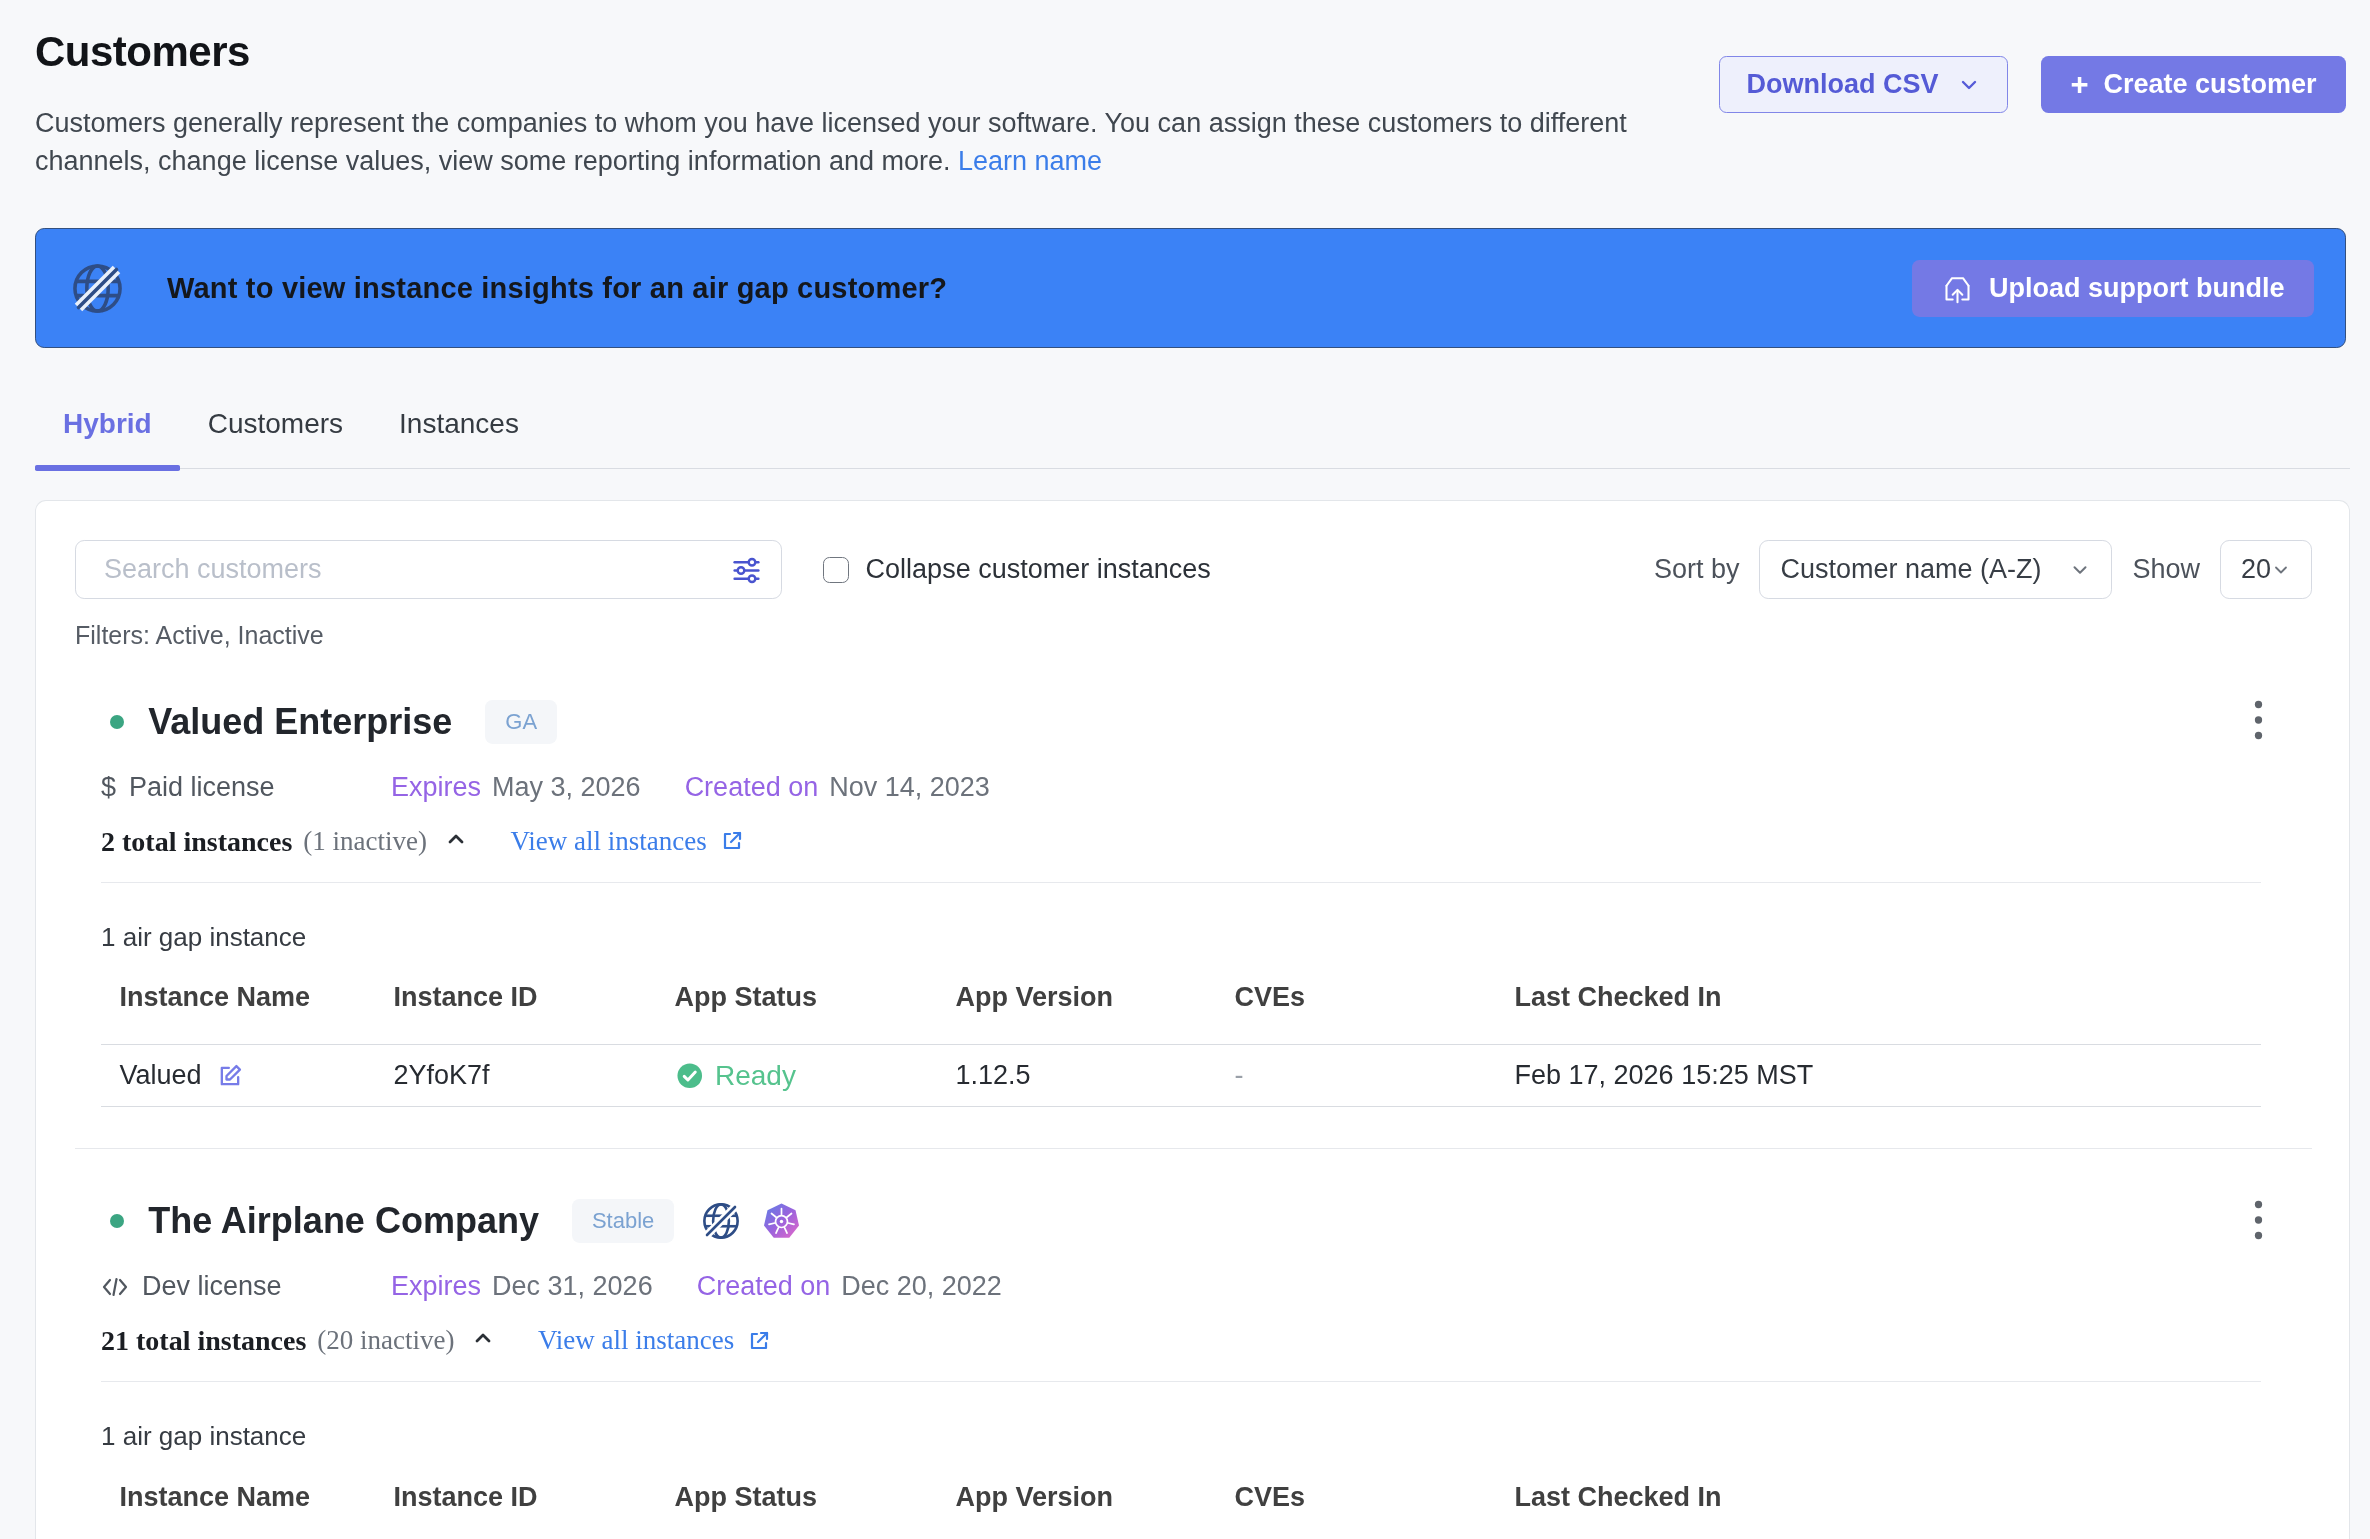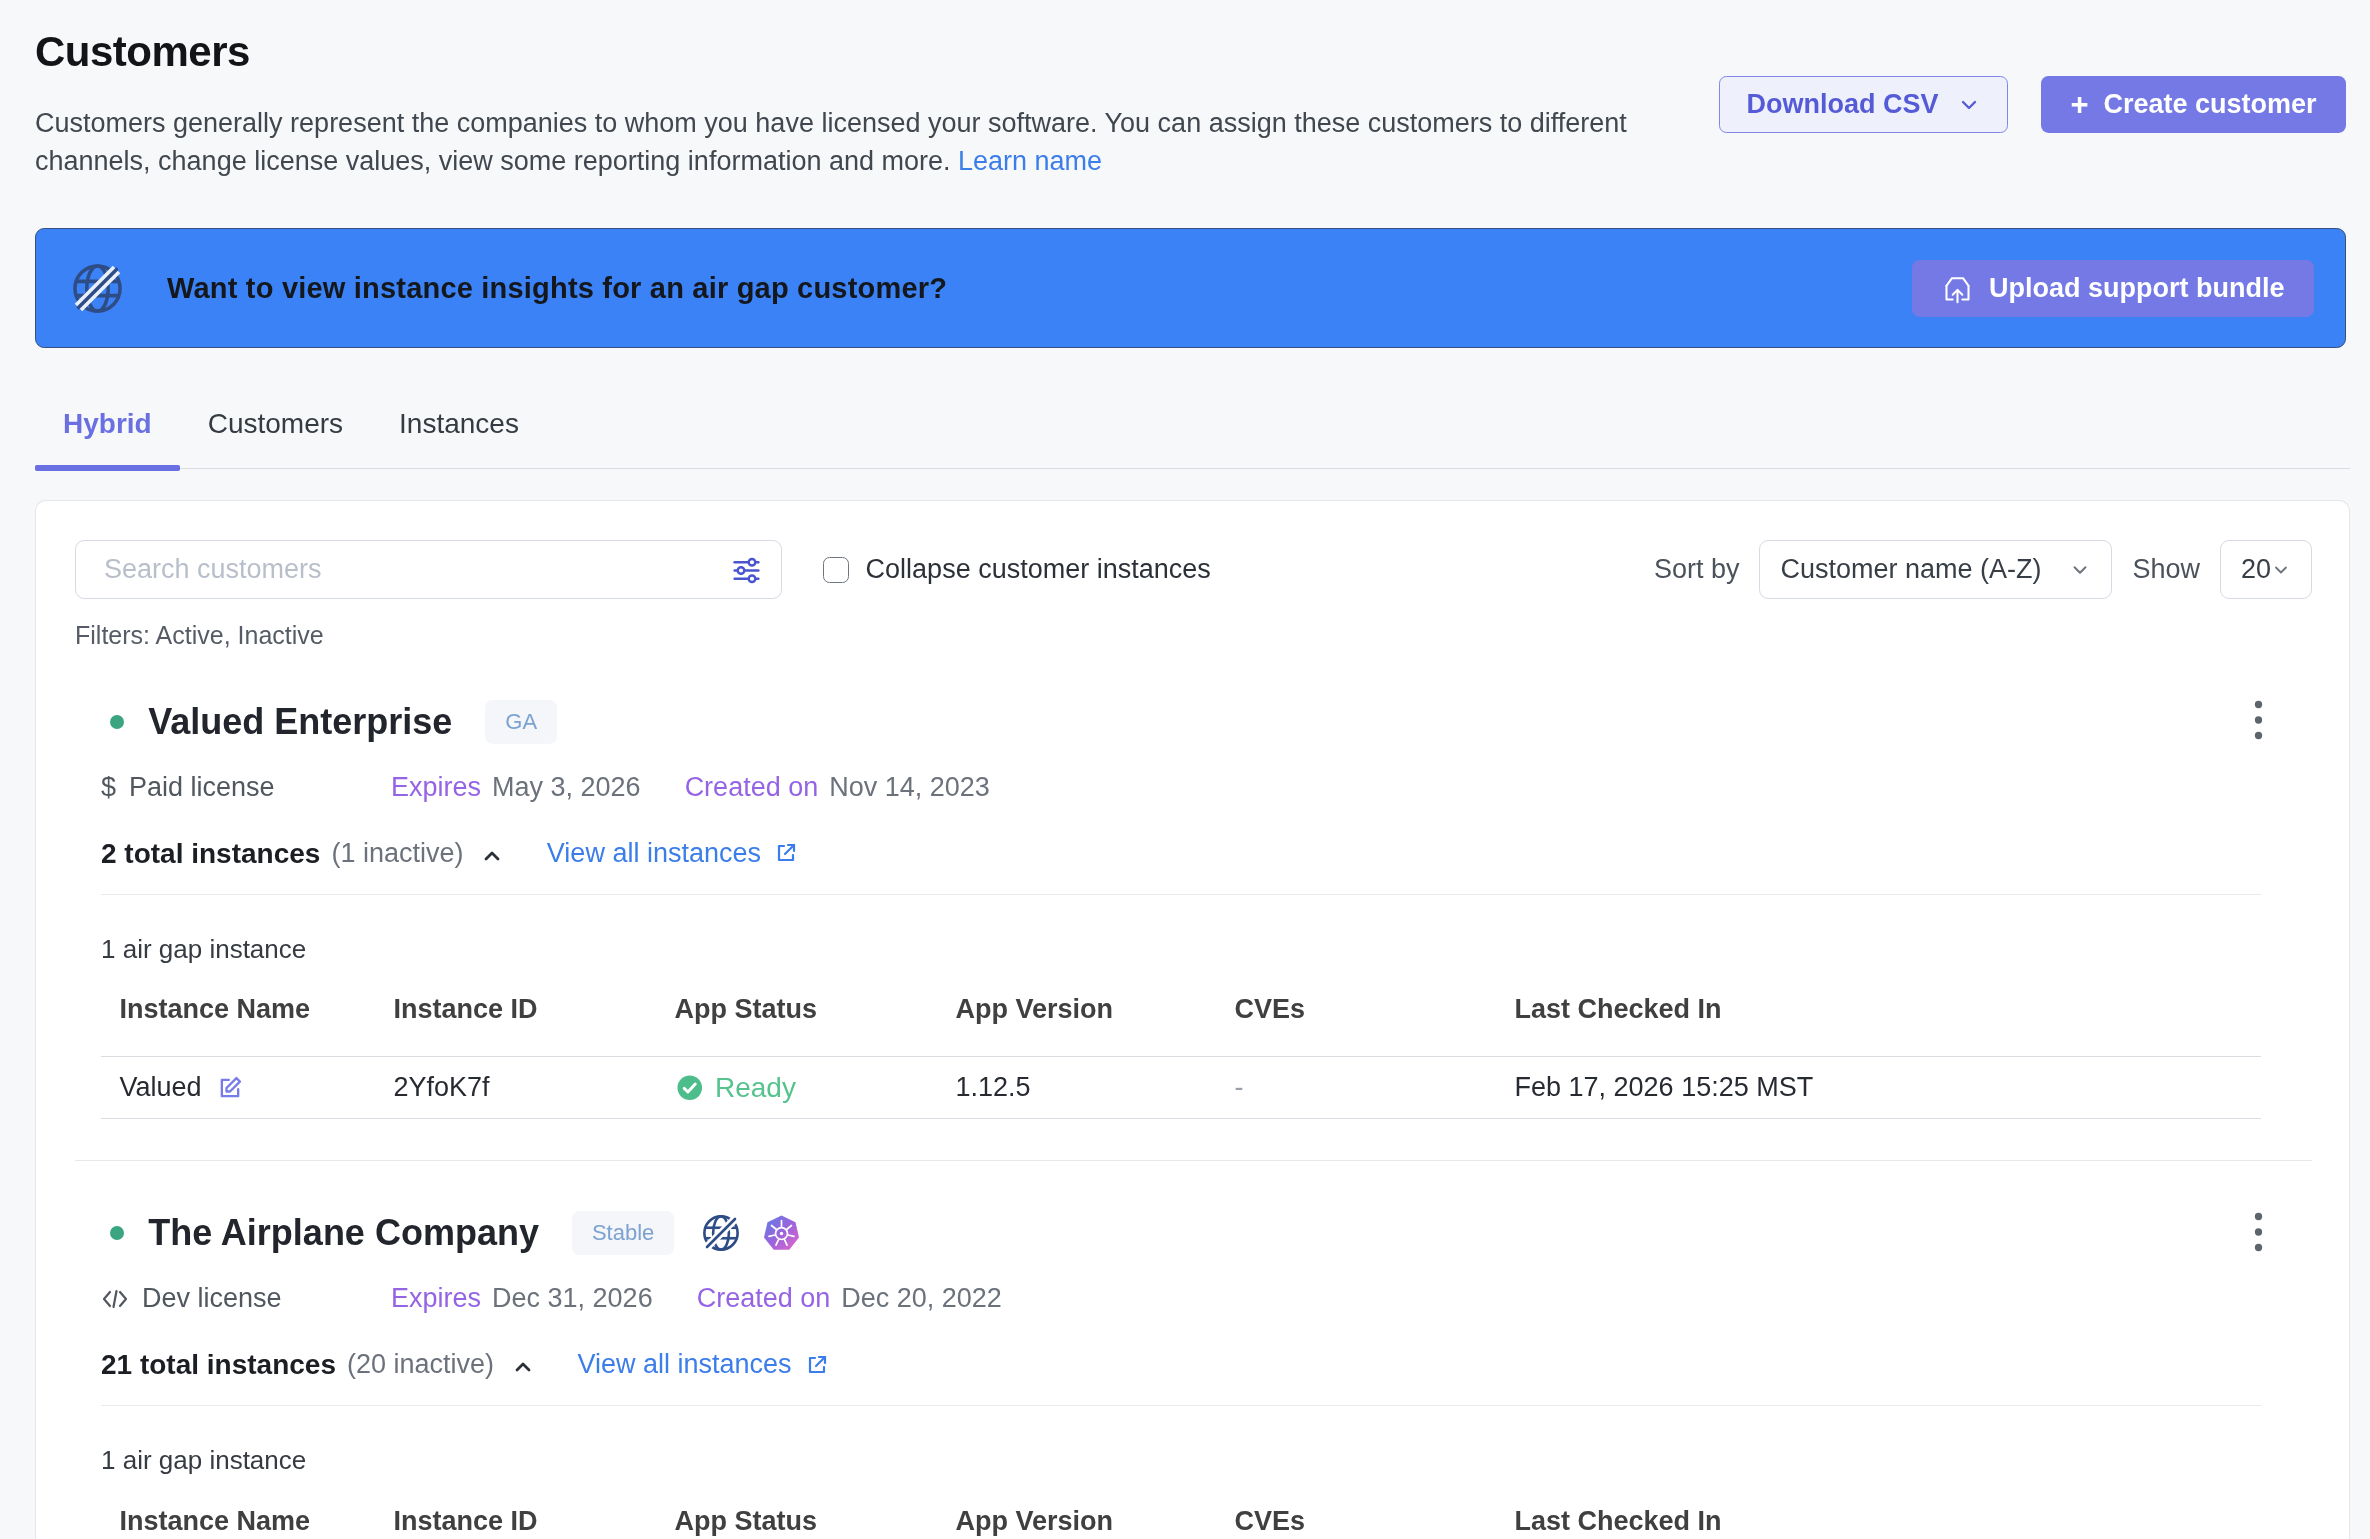--- a/index.html
+++ b/index.html
@@ -5,21 +5,21 @@
   * { box-sizing: border-box; }
   html,body { margin:0; padding:0; }
   body {
     width:2370px; height:1539px; overflow:hidden; position:relative;
     background:#f7f8fa; font-family:"Liberation Sans", sans-serif; color:#22262b;
   }
   .top { padding:28px 24px 0 35px; position:relative; }
   .page-title { margin:0; font-size:42px; font-weight:800; color:#121418; letter-spacing:-0.5px; }
   .page-desc { margin-top:28px; font-size:27px; line-height:38px; color:#40474f; max-width:1620px; }
   .link { color:#3b7de9; cursor:pointer; text-decoration:none; }
-  .top-actions { position:absolute; top:76px; right:24px; display:flex; gap:33px; align-items:center; }
+  .top-actions { position:absolute; top:56px; right:24px; display:flex; gap:33px; align-items:center; }
   .btn { display:flex; align-items:center; border-radius:7.4px; font-weight:700; font-size:27px; cursor:pointer; font-family:inherit; }
   .btn-outline { height:57px; padding:0 26px; gap:18.5px; background:#eef0fc; border:1.8px solid #8186e8; color:#555bd6; }
   .btn-solid { height:57px; padding:0 29.5px; gap:14.8px; background:#7479e5; border:none; color:#ffffff; }
   .plus-glyph { font-size:31px; font-weight:700; line-height:1; }
 
   .banner { margin:48px 24px 0 35px; height:120px; background:#3b82f6; border:1.8px solid #33507f;
             border-radius:9.2px; display:flex; align-items:center; padding:0 31px 0 33px; }
   .banner-title { margin-left:41px; font-size:29px; font-weight:700; color:#14171c; letter-spacing:0.2px; }
   .banner .btn-solid { margin-left:auto; }
 
@@ -55,21 +55,21 @@
   .badge { margin-left:33px; background:#f4f6f9; color:#7ba2d1; font-size:22px; padding:9.2px 20px; border-radius:7.4px; }
   .chan-icons { margin-left:26px; display:flex; align-items:center; gap:18.5px; }
   .kebab { margin-left:auto; margin-right:41px; background:none; border:none; cursor:pointer; padding:7.4px; }
 
   .meta-row { margin-top:20px; display:flex; align-items:center; font-size:27px; line-height:31px; color:#51575f; }
   .license { width:290px; display:flex; align-items:center; gap:13px; flex:none; }
   .date-label { color:#9564e5; margin-right:11px; }
   .meta-val { color:#6c727b; }
   .created-group { margin-left:44px; display:flex; align-items:center; }
 
-  .inst-row { margin-top:34px; display:flex; align-items:flex-end; line-height:33px; }
+  .inst-row { margin-top:22px; display:flex; align-items:flex-start; line-height:33px;font-family:Liberation Serif, serif; }
   .inst-bold { font-size:28px; font-weight:700; color:#1b1e23; }
   .inst-note { font-size:27px; color:#6c727b; margin-left:11px; }
   .caret-btn { margin-left:14.8px; background:none; border:none; cursor:pointer; padding:1.8px; display:flex; }
   .view-link { margin-left:41px; font-size:27px; color:#3b7de9; display:flex; align-items:center; gap:13px; cursor:pointer; text-decoration:none; }
 
   .rule { border:none; border-top:0.9px solid #e7e9ed; margin:24px 0 0 0; width:2160px; }
   .section-divider { border:none; border-top:0.9px solid #e6e8ec; margin:41px 0 0 0; }
 
   .airgap-heading { margin-top:39px; font-size:26px; color:#363b42; }
 

